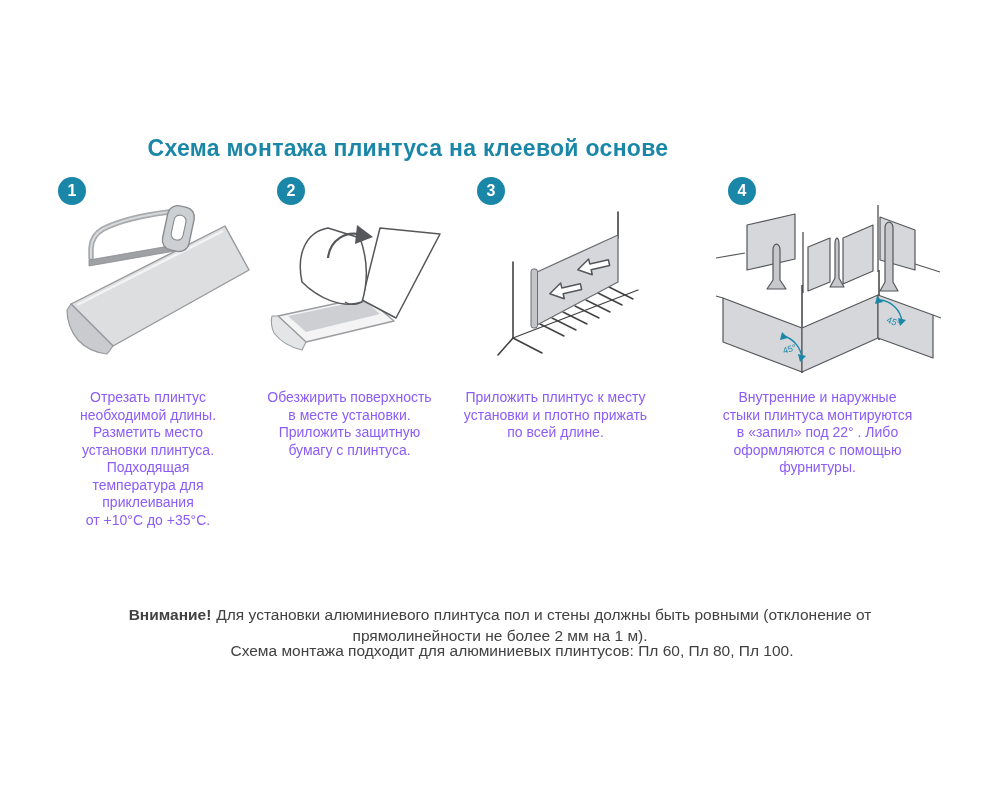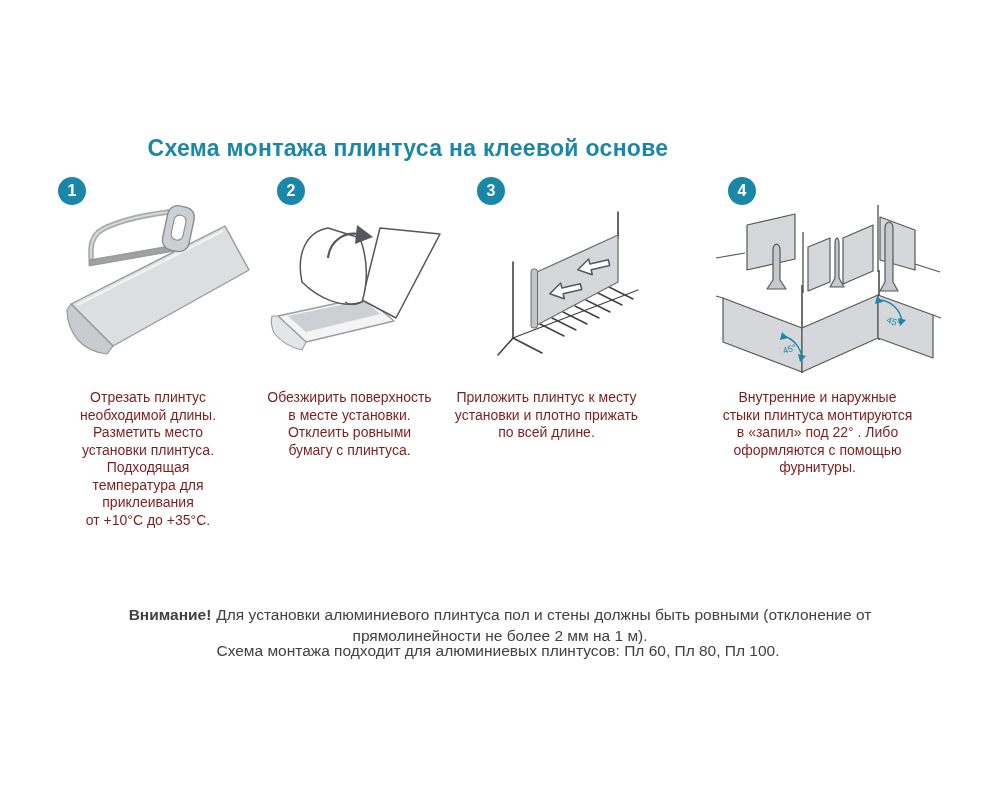--- a/index.html
+++ b/index.html
@@ -12,29 +12,29 @@
     font-size:23px;font-weight:bold;color:#1b87a8;letter-spacing:.3px;
   }
   .badge{
     position:absolute;top:177px;width:28px;height:28px;border-radius:50%;
     background:#1b87a8;color:#ffffff;font-size:16px;font-weight:bold;
     text-align:center;line-height:28px;
   }
   .illus{position:absolute;}
   .step-text{
     position:absolute;top:389px;font-size:14px;line-height:17.5px;
-    color:#7f1d1d;text-align:center;white-space:pre-line;
+    color:#8b5cf6;text-align:center;white-space:pre-line;
   }
   .warning{
     position:absolute;top:583px;left:50px;width:900px;text-align:center;
     font-size:15.5px;line-height:21px;color:#414042;white-space:pre-line;
   }
   .warning .label{font-weight:bold;margin-right:5px;}
   .footer{
-    position:absolute;top:642px;left:48px;width:900px;text-align:center;
+    position:absolute;top:642px;left:62px;width:900px;text-align:center;
     font-size:15.5px;color:#414042;
   }
   svg text{font-family:"Liberation Sans",sans-serif;}
 </style>
 </head>
 <body>
 
 <h1 class="title">Схема монтажа плинтуса на клеевой основе</h1>
 
 <div class="badge" style="left:58px">1</div>
@@ -143,23 +143,23 @@
 <div class="step-text" style="left:48px;width:200px">Отрезать плинтус
 необходимой длины.
 Разметить место
 установки плинтуса.
 Подходящая
 температура для
 приклеивания
 от +10°С до +35°С.</div>
 <div class="step-text" style="left:242px;width:215px">Обезжирить поверхность
 в месте установки.
-Отклеить ровными
+Приложить защитную
 бумагу с плинтуса.</div>
-<div class="step-text" style="left:434px;width:225px">Приложить плинтус к месту
+<div class="step-text" style="left:443px;width:225px">Приложить плинтус к месту
 установки и плотно прижать
 по всей длине.</div>
 <div class="step-text" style="left:700px;width:235px">Внутренние и наружные
 стыки плинтуса монтируются
 в «запил» под 22° . Либо
 оформляются с помощью
 фурнитуры.</div>
 
 <div class="warning">
   <span class="label">Внимание!</span><span>Для установки алюминиевого плинтуса пол и стены должны быть ровными (отклонение от

